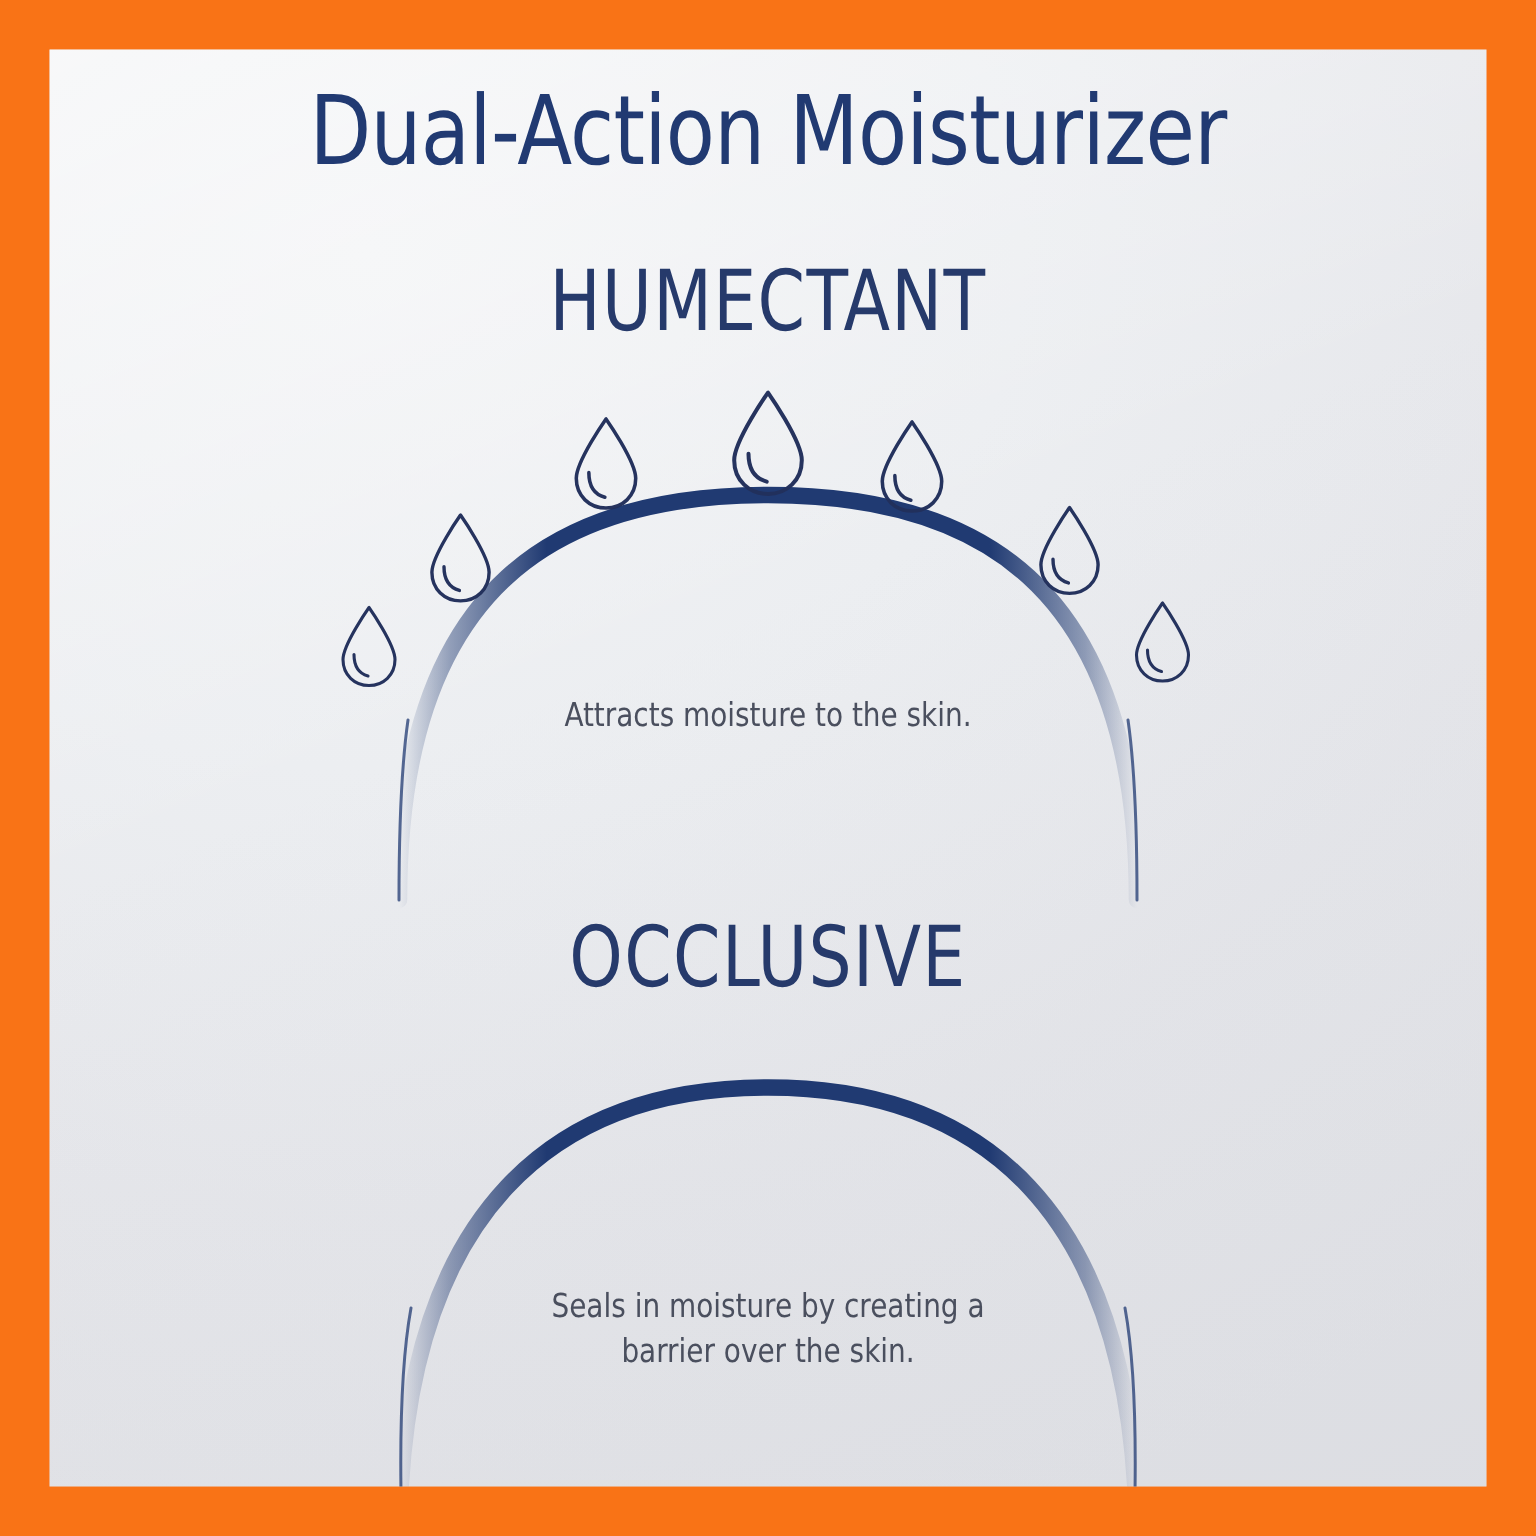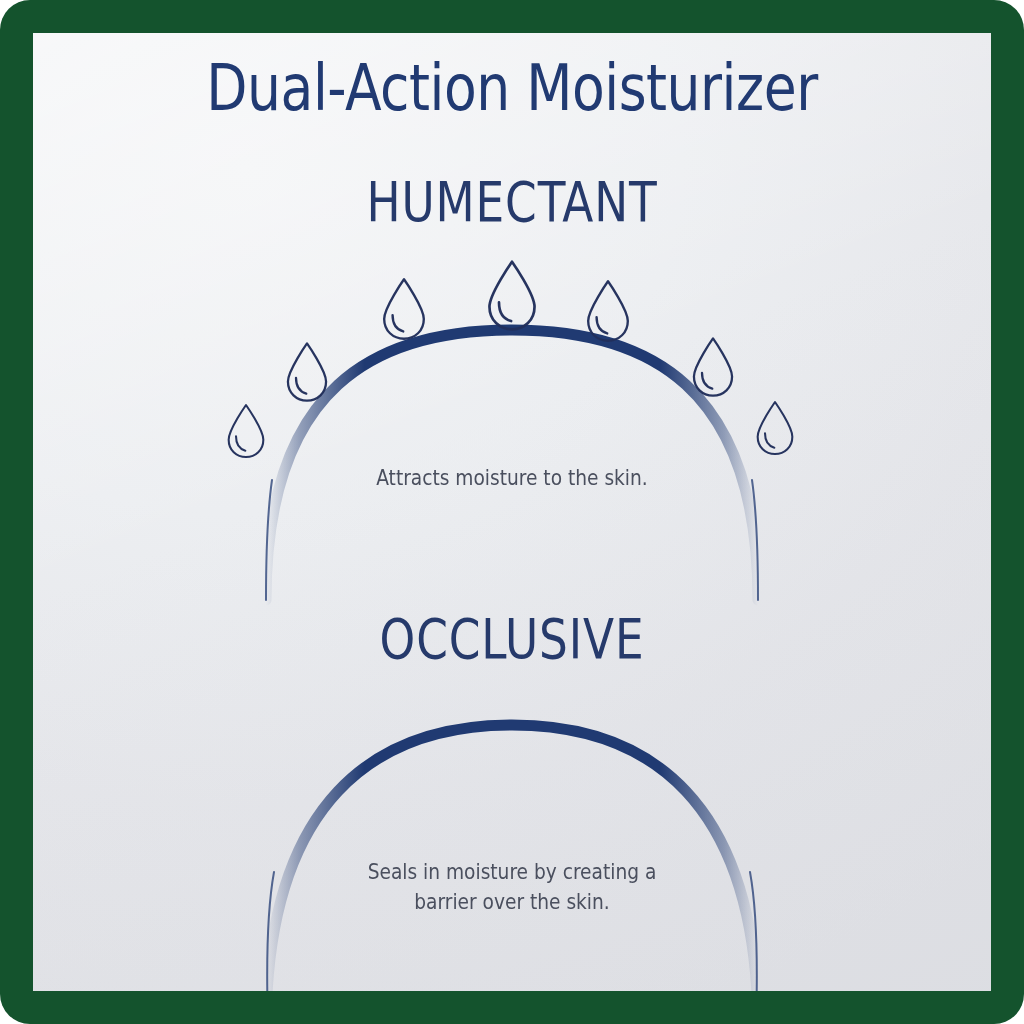--- a/index.html
+++ b/index.html
@@ -12,22 +12,21 @@
     width: 1024px;
     height: 1024px;
     overflow: hidden;
     font-family: "DejaVu Sans", "Liberation Sans", sans-serif;
   }
 
   #canvas {
     position: relative;
     width: 1024px;
     height: 1024px;
-    background: #14532d;
-    border-radius: 30px;
+    background: #f97316;
   }
 
   
   #panel {
     position: absolute;
     left: 33px;
     top: 33px;
     width: 958px;
     height: 958px;
     overflow: hidden;

